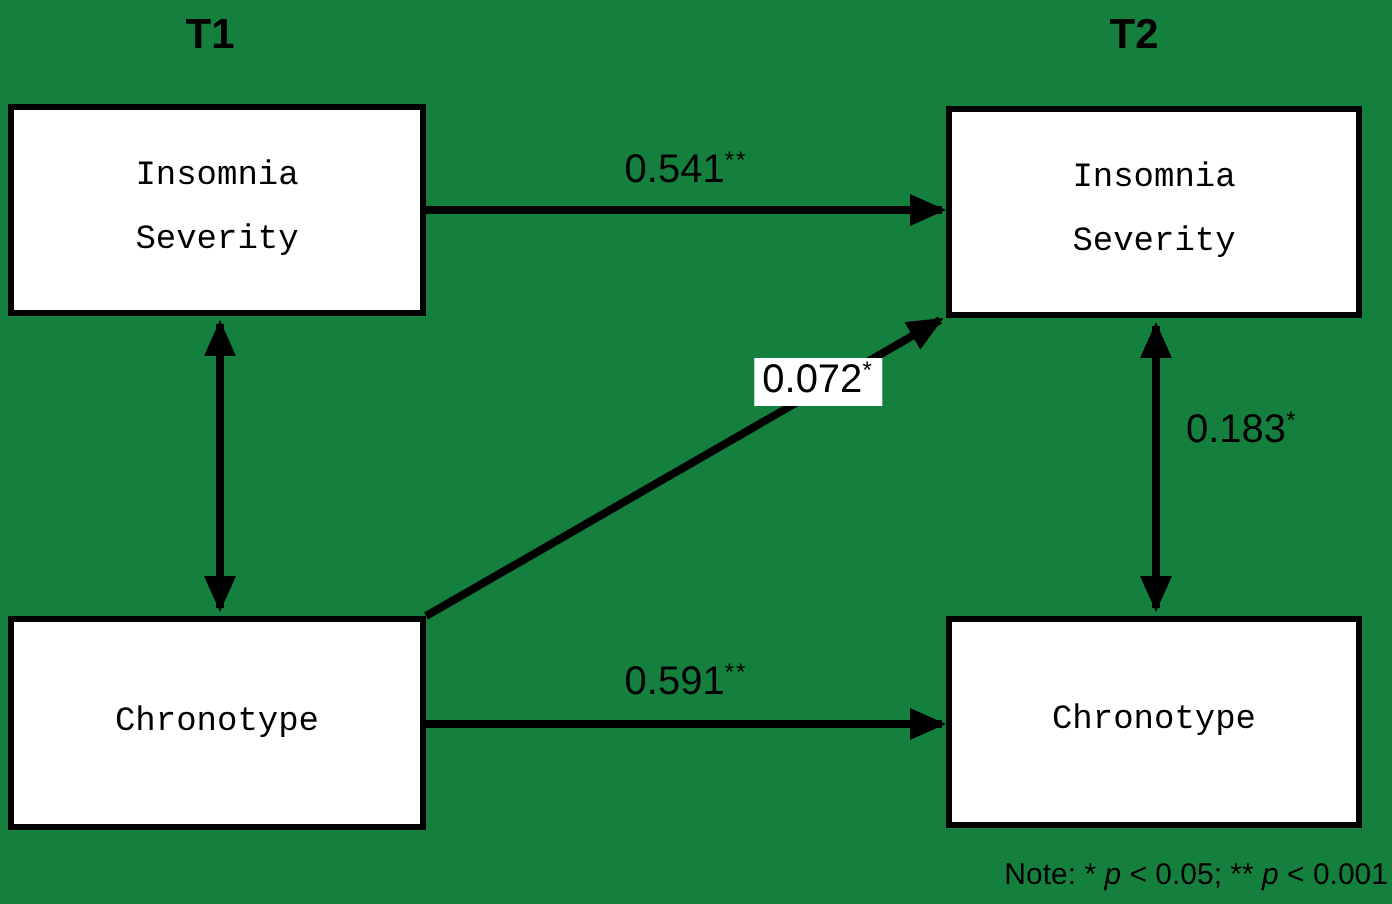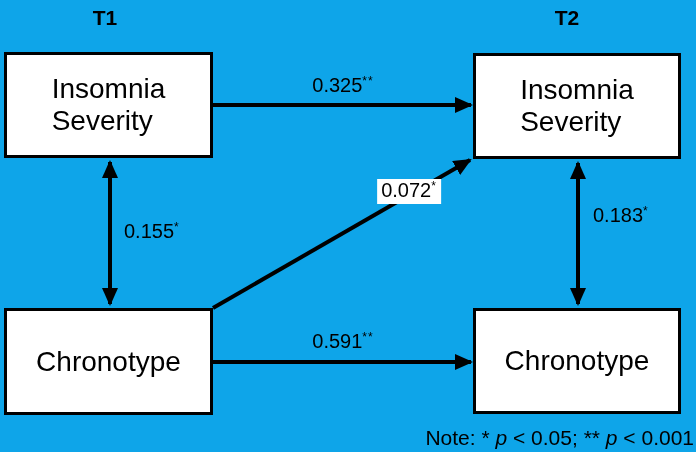--- a/index.html
+++ b/index.html
@@ -1,48 +1,49 @@
 <!DOCTYPE html>
 <html><head>
 <meta charset="utf-8">
 <style>
   html,body{margin:0;padding:0;background:#ffffff;}
   .stage{
     position:relative;
     width:696px;height:452px;
-    background:#0ea5e9;
+    background:#15803d;
     font-family:"Liberation Sans", sans-serif;
     color:#000000;
     overflow:hidden;
   }
   .stage svg{position:absolute;left:0;top:0;}
   .hdr{
     position:absolute;top:5px;
     transform:translateX(-50%);
     font-size:21px;font-weight:bold;line-height:25px;
     white-space:nowrap;
   }
   .boxlabel{
     position:absolute;
     display:flex;align-items:center;justify-content:center;
     text-align:left;
-    font-size:28px;line-height:32px;
+    font-size:17px;line-height:32px;
     white-space:pre-line;
+    font-family:Liberation Mono, monospace;
   }
   .plabel{
     position:absolute;
     font-size:20px;line-height:22px;
     white-space:nowrap;
   }
   .plabel.centered{transform:translateX(-50%);}
   .plabel.bg{background:#ffffff;padding:0 4px;}
   .sup{font-size:12px;position:relative;top:-7px;letter-spacing:1px;}
   .note{
     position:absolute;top:428px;right:2px;
-    font-size:21px;line-height:19px;
+    font-size:15px;line-height:19px;
     white-space:pre;
   }
   .note .it{font-style:italic;}
 </style>
 </head>
 <body>
 
 <div class="stage">
 
   <svg width="696" height="452" viewBox="0 0 696 452">
@@ -67,25 +68,24 @@
   <div class="hdr" style="left:105px;">T1</div>
   <div class="hdr" style="left:567px;text-align:right;">T2</div>
 
   <div class="boxlabel" style="left:4px;top:52px;width:209px;height:106px;">Insomnia
 Severity</div>
   <div class="boxlabel" style="left:473px;top:53px;width:208px;height:106px;">Insomnia
 Severity</div>
   <div class="boxlabel" style="left:4px;top:308px;width:209px;height:107px;">Chronotype</div>
   <div class="boxlabel" style="left:473px;top:308px;width:208px;height:106px;">Chronotype</div>
 
-  <div class="plabel centered" style="left:343px;top:74px;"><span>0.325</span><span class="sup">**</span></div>
+  <div class="plabel centered" style="left:343px;top:74px;"><span>0.541</span><span class="sup">**</span></div>
 
   <div class="plabel centered" style="left:343px;top:330px;"><span>0.591</span><span class="sup">**</span></div>
 
-  <div class="plabel" style="left:124px;top:220px;"><span>0.155</span><span class="sup">*</span></div>
 
   <div class="plabel" style="left:593px;top:204px;"><span>0.183</span><span class="sup">*</span></div>
 
   <div class="plabel centered bg" style="left:409px;top:179px;"><span>0.072</span><span class="sup">*</span></div>
 
   <div class="note"><span>Note: * </span><span class="it">p</span><span> &lt; 0.05; ** </span><span class="it">p</span><span> &lt; 0.001</span></div>
 
 </div>
 
 </body></html>

